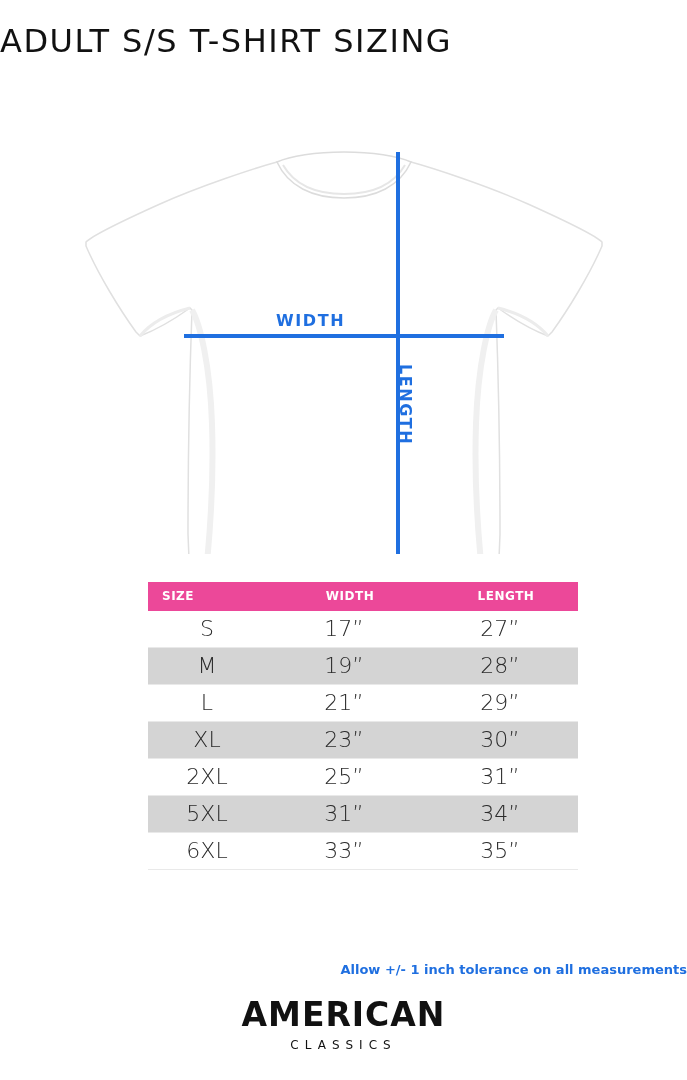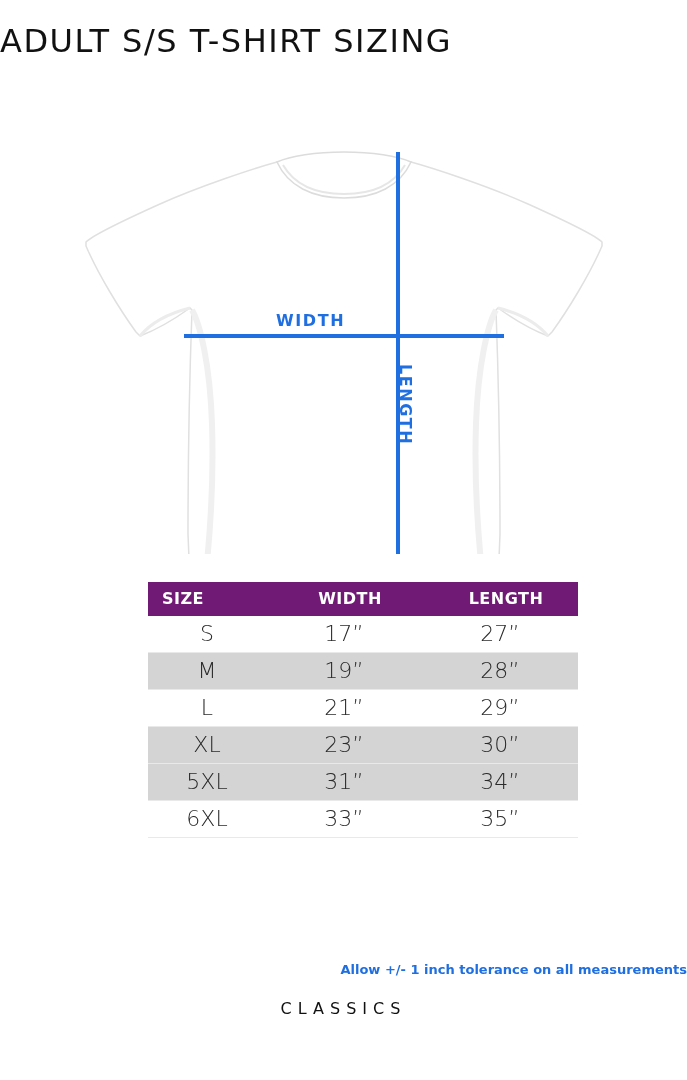--- a/index.html
+++ b/index.html
@@ -67,23 +67,23 @@
     left: 148px;
     top: 582px;
     width: 392px;
   }
   table.size-table {
     border-collapse: collapse;
     width: 392px;
     table-layout: fixed;
   }
   table.size-table th {
-    background: #701a75;
+    background: #ec4899;
     color: #ffffff;
-    font-size: 16px;
+    font-size: 12px;
     font-weight: bold;
     padding: 7px 0 8px 12px;
     letter-spacing: 0.5px;
     font-family: "DejaVu Sans", sans-serif;
   }
   table.size-table th.c0 { text-align: left; padding-left: 14px; width: 104px; }
   table.size-table th.c1 { text-align: center; width: 144px; }
   table.size-table th.c2 { text-align: center; width: 144px; }
 
   table.size-table td {
@@ -122,21 +122,21 @@
     text-align: center;
   }
   .brand-main {
     font-size: 33px;
     font-weight: bold;
     letter-spacing: 1px;
     color: #111111;
     font-family: "DejaVu Sans", sans-serif;
   }
   .brand-sub {
-    font-size: 16px;
+    font-size: 12px;
     letter-spacing: 6px;
     color: #111111;
     padding-top: 4px;
     font-family: "DejaVu Sans", sans-serif;
   }
 </style>
 </head>
 <body>
 
 <div class="title">ADULT S/S T-SHIRT SIZING</div>
@@ -212,31 +212,37 @@
       <tr class="odd">
         <td>L</td>
         <td>21”</td>
         <td>29”</td>
       </tr>
       <tr class="even">
         <td>XL</td>
         <td>23”</td>
         <td>30”</td>
       </tr>
+      <tr class="odd">
+        <td>2XL</td>
+        <td>25”</td>
+        <td>31”</td>
+      </tr>
       <tr class="even">
         <td>5XL</td>
         <td>31”</td>
         <td>34”</td>
       </tr>
       <tr class="odd">
         <td>6XL</td>
         <td>33”</td>
         <td>35”</td>
       </tr>
     </tbody>
   </table>
 </div>
 
 <div class="tolerance">Allow +/- 1 inch tolerance on all measurements</div>
 
 <div class="brand">
+  <div class="brand-main">AMERICAN</div>
   <div class="brand-sub">CLASSICS</div>
 </div>
 
 </body></html>

